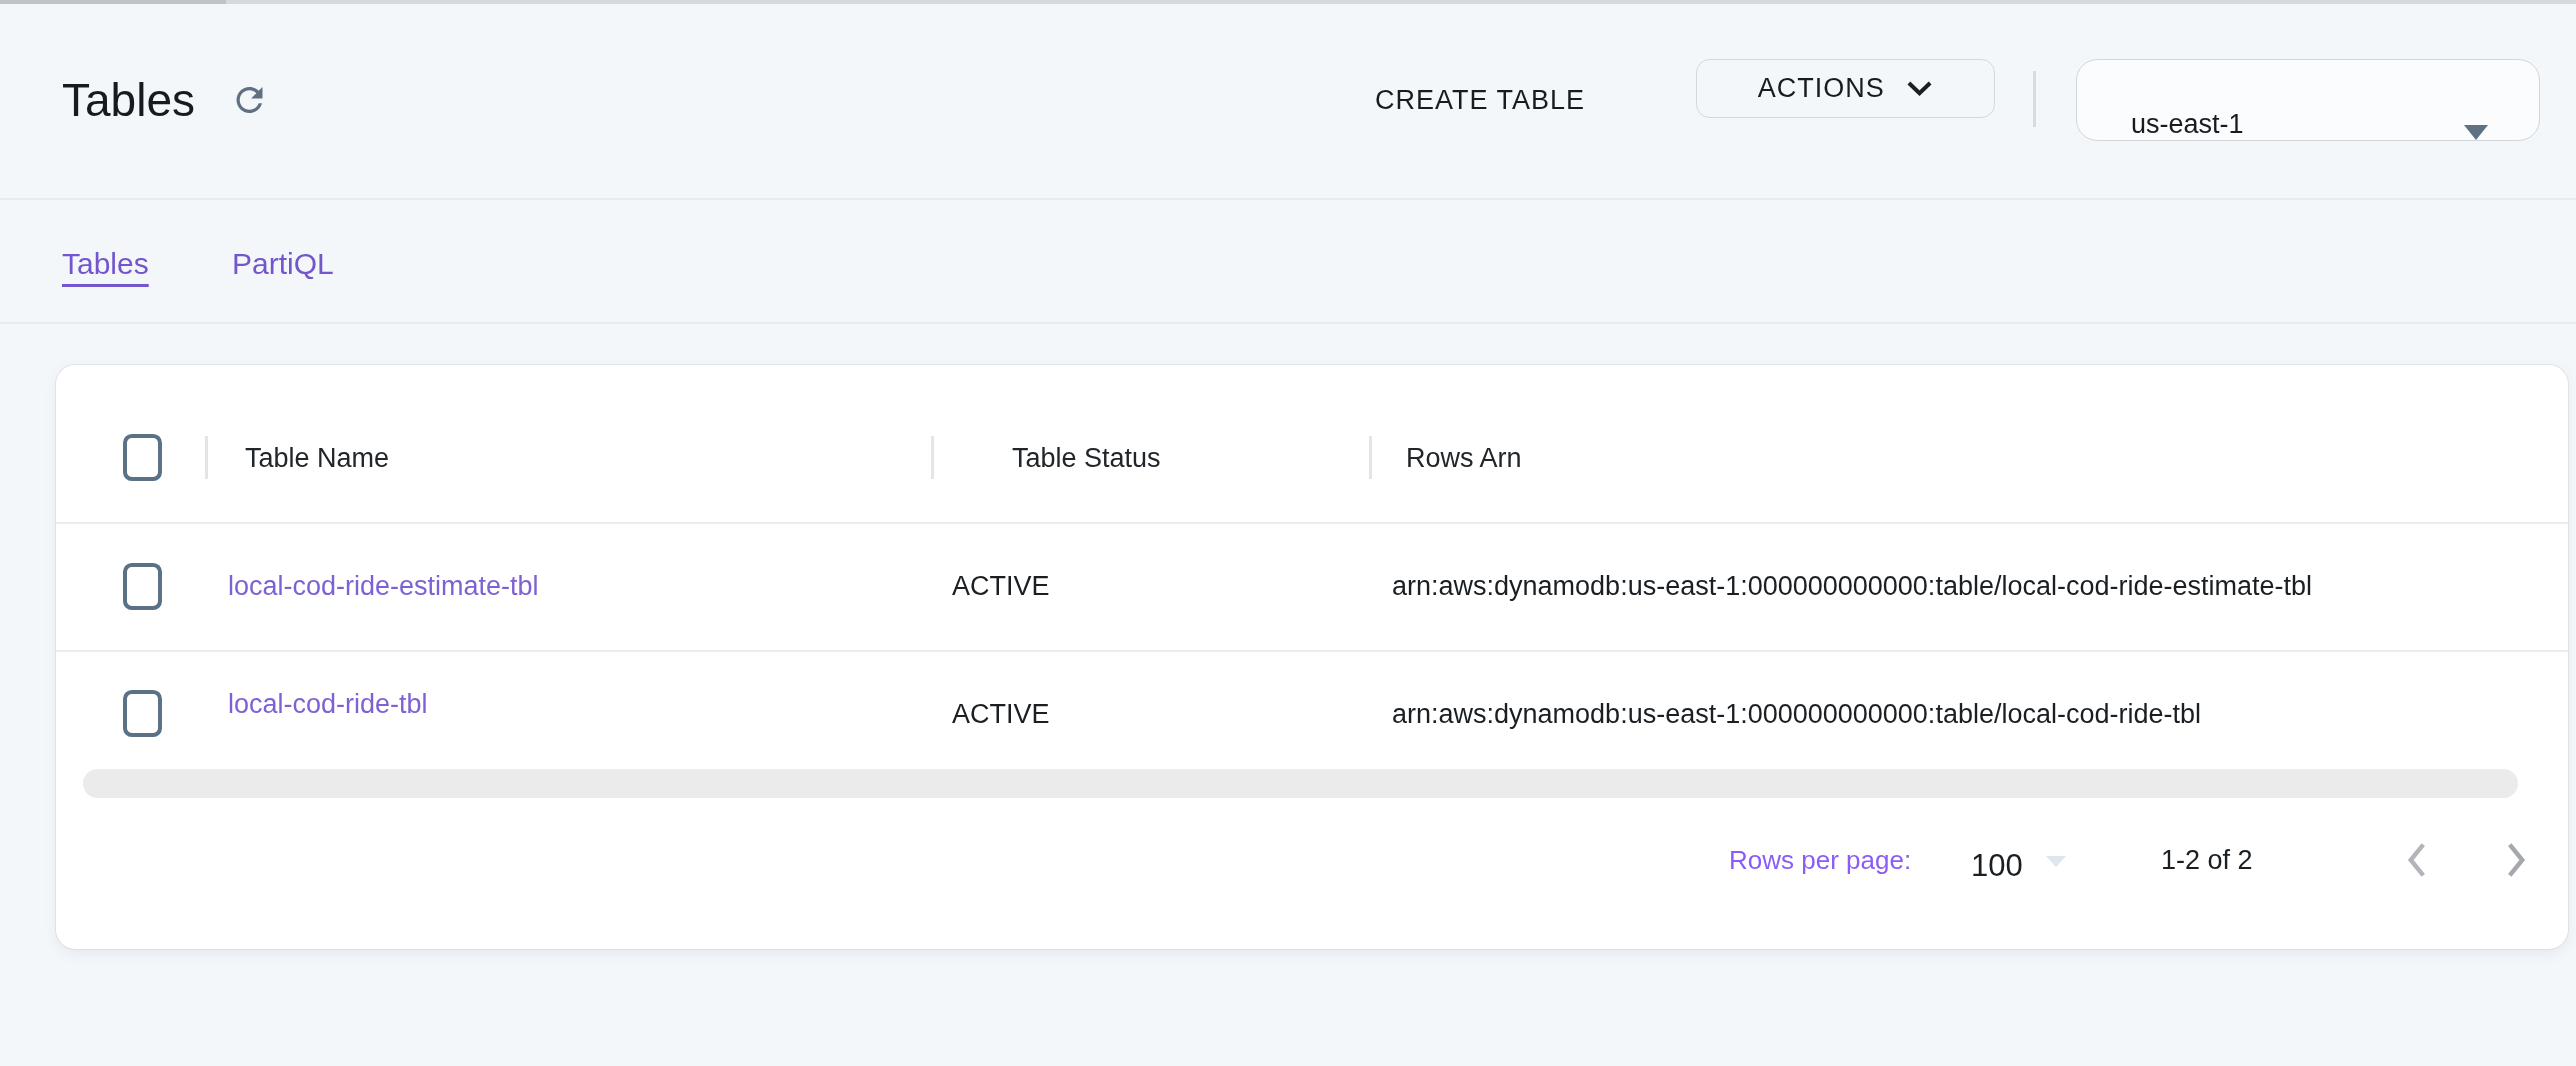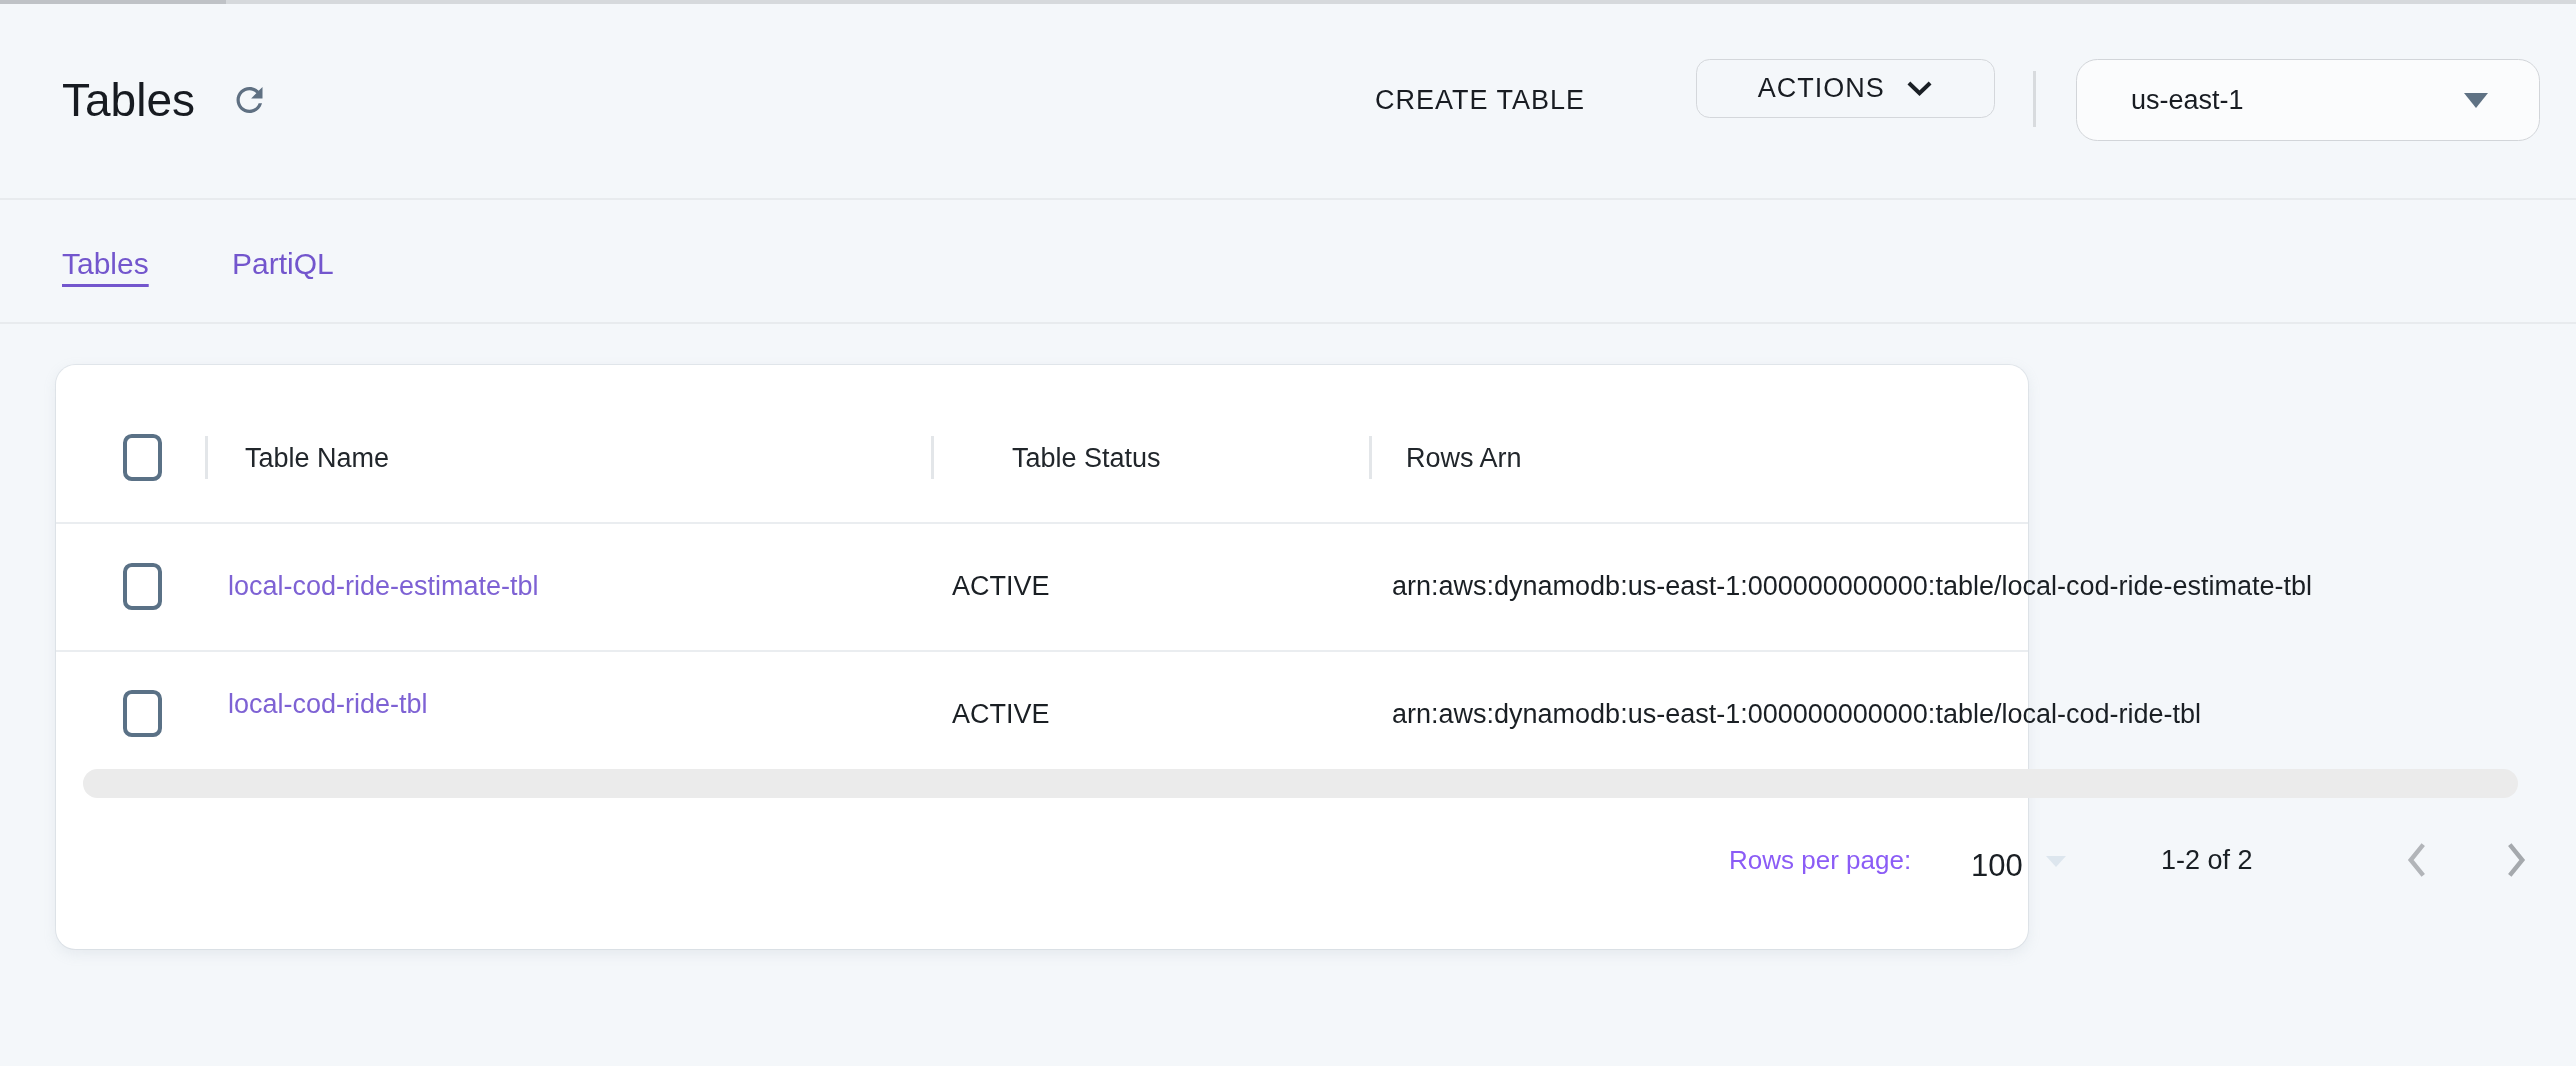--- a/index.html
+++ b/index.html
@@ -27,33 +27,33 @@
     left:1696px;top:59px;width:299px;height:59px;box-sizing:border-box;
     border:1.9px solid #d4d7db;border-radius:13.6px;
     display:flex;align-items:center;justify-content:center;gap:21.4px;
     font-size:27px;font-weight:500;letter-spacing:1px;color:#181c22;cursor:pointer;
     background:transparent;
   }
   .hdr-divider{left:2033px;top:71px;width:2.9px;height:56px;background:#d8dbde;}
   .region-select{
     left:2076px;top:59px;width:464px;height:82px;box-sizing:border-box;
     border:1.9px solid #d2d5d9;border-radius:21.4px;background:#fbfcfd;
-    display:flex;align-items:center;justify-content:space-between;
+    display:flex;align-items:flex-end;justify-content:space-between;
     padding:0 51px 0 54px;font-size:27px;color:#181c22;cursor:pointer;
   }
   .tri-down{width:0;height:0;border-left:12.7px solid transparent;border-right:12.7px solid transparent;border-top:15.6px solid #5f7284;}
   .rule{left:0;width:100%;height:1.9px;background:#e8ebee;}
   
   .tab{top:264px;font-size:30px;color:#7356cd;cursor:pointer;white-space:nowrap;}
   .tab.active{text-decoration:underline;text-decoration-thickness:2.9px;text-underline-offset:9.7px;}
   .tab-tables{left:62px;}
   .tab-partiql{left:232px;}
   
   .card{
-    left:56px;top:365px;width:1972px;height:584px;
+    left:56px;top:365px;width:2512px;height:584px;
     background:#ffffff;border-radius:19.5px;
     box-shadow:0 0 0 1px rgba(145,158,171,0.16), 0 4.9px 13.6px rgba(145,158,171,0.14);
   }
   .cb{
     width:39px;height:47px;box-sizing:border-box;border:4.9px solid #5a7186;
     border-radius:8.8px;background:#fff;cursor:pointer;
   }
   .col-sep{width:2.9px;height:43px;background:#e3e6e9;top:71px;}
   .th{top:93px;font-size:27px;color:#21262b;white-space:nowrap;}
   .row-line{left:0;width:100%;height:1.9px;background:#eaedf0;}

